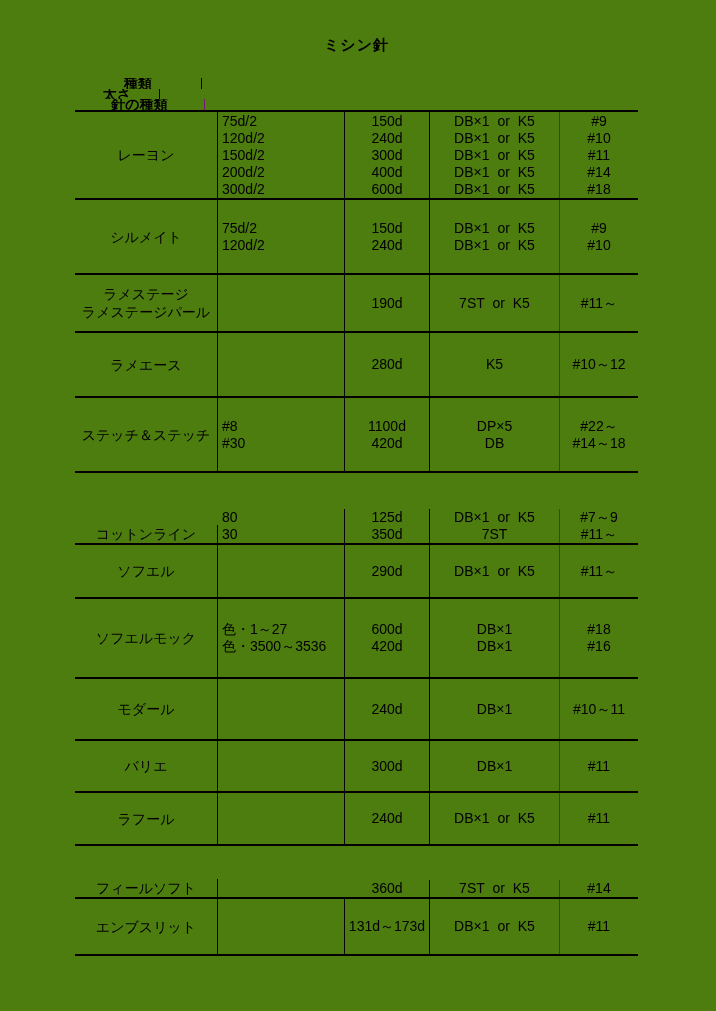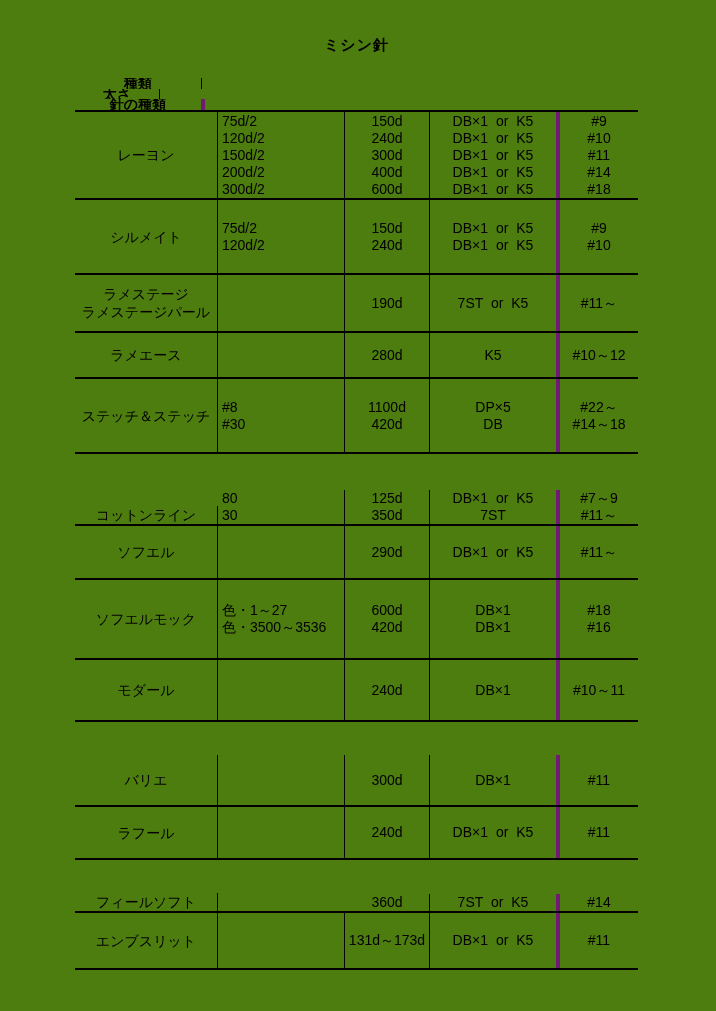--- a/index.html
+++ b/index.html
@@ -48,21 +48,21 @@
     display: flex;
     flex-direction: column;
     justify-content: center;
     font-size: 14px;
     line-height: 17px;
     overflow: hidden;
   }
   .c1 { width: 143px; border-right: 1px solid #000000; }
   .c2 { width: 127px; border-right: 1px solid #000000; }
   .c3 { width: 85px;  border-right: 1px solid #000000; }
-  .c4 { width: 130px; border-right: 4px solid #701a75; }
+  .c4 { width: 130px; border-right: 1px solid #701a75; }
   .c5 { width: 78px; flex: 1; }
   .center { text-align: center; }
   .left { text-align: left; padding-left: 4px; }
   .hdr { font-weight: bold; text-align: center; }
   .name-cell { text-align: center; line-height: 18px; }
   .c4 .line { word-spacing: 4px; }
 </style>
 </head>
 <body>
 
@@ -141,21 +141,21 @@
           <div class="cell c3 center">
             <div class="line">190d</div>
           </div>
           <div class="cell c4 center">
             <div class="line">7ST or K5</div>
           </div>
           <div class="cell c5 center">
             <div class="line">#11～</div>
           </div>
         </div>
-        <div class="row" style="height: 46px;">
+        <div class="row" style="height: 65px;">
           <div class="cell c1 name-cell">
             <div class="line">ラメエース</div>
           </div>
           <div class="cell c2 left"></div>
           <div class="cell c3 center">
             <div class="line">280d</div>
           </div>
           <div class="cell c4 center">
             <div class="line">K5</div>
           </div>
@@ -249,21 +249,21 @@
           <div class="cell c3 center">
             <div class="line">240d</div>
           </div>
           <div class="cell c4 center">
             <div class="line">DB×1</div>
           </div>
           <div class="cell c5 center">
             <div class="line">#10～11</div>
           </div>
         </div>
-        <div class="row" style="height: 52px; margin-top: 33px;">
+        <div class="row" style="height: 52px;">
           <div class="cell c1 name-cell">
             <div class="line">バリエ</div>
           </div>
           <div class="cell c2 left"></div>
           <div class="cell c3 center">
             <div class="line">300d</div>
           </div>
           <div class="cell c4 center">
             <div class="line">DB×1</div>
           </div>

